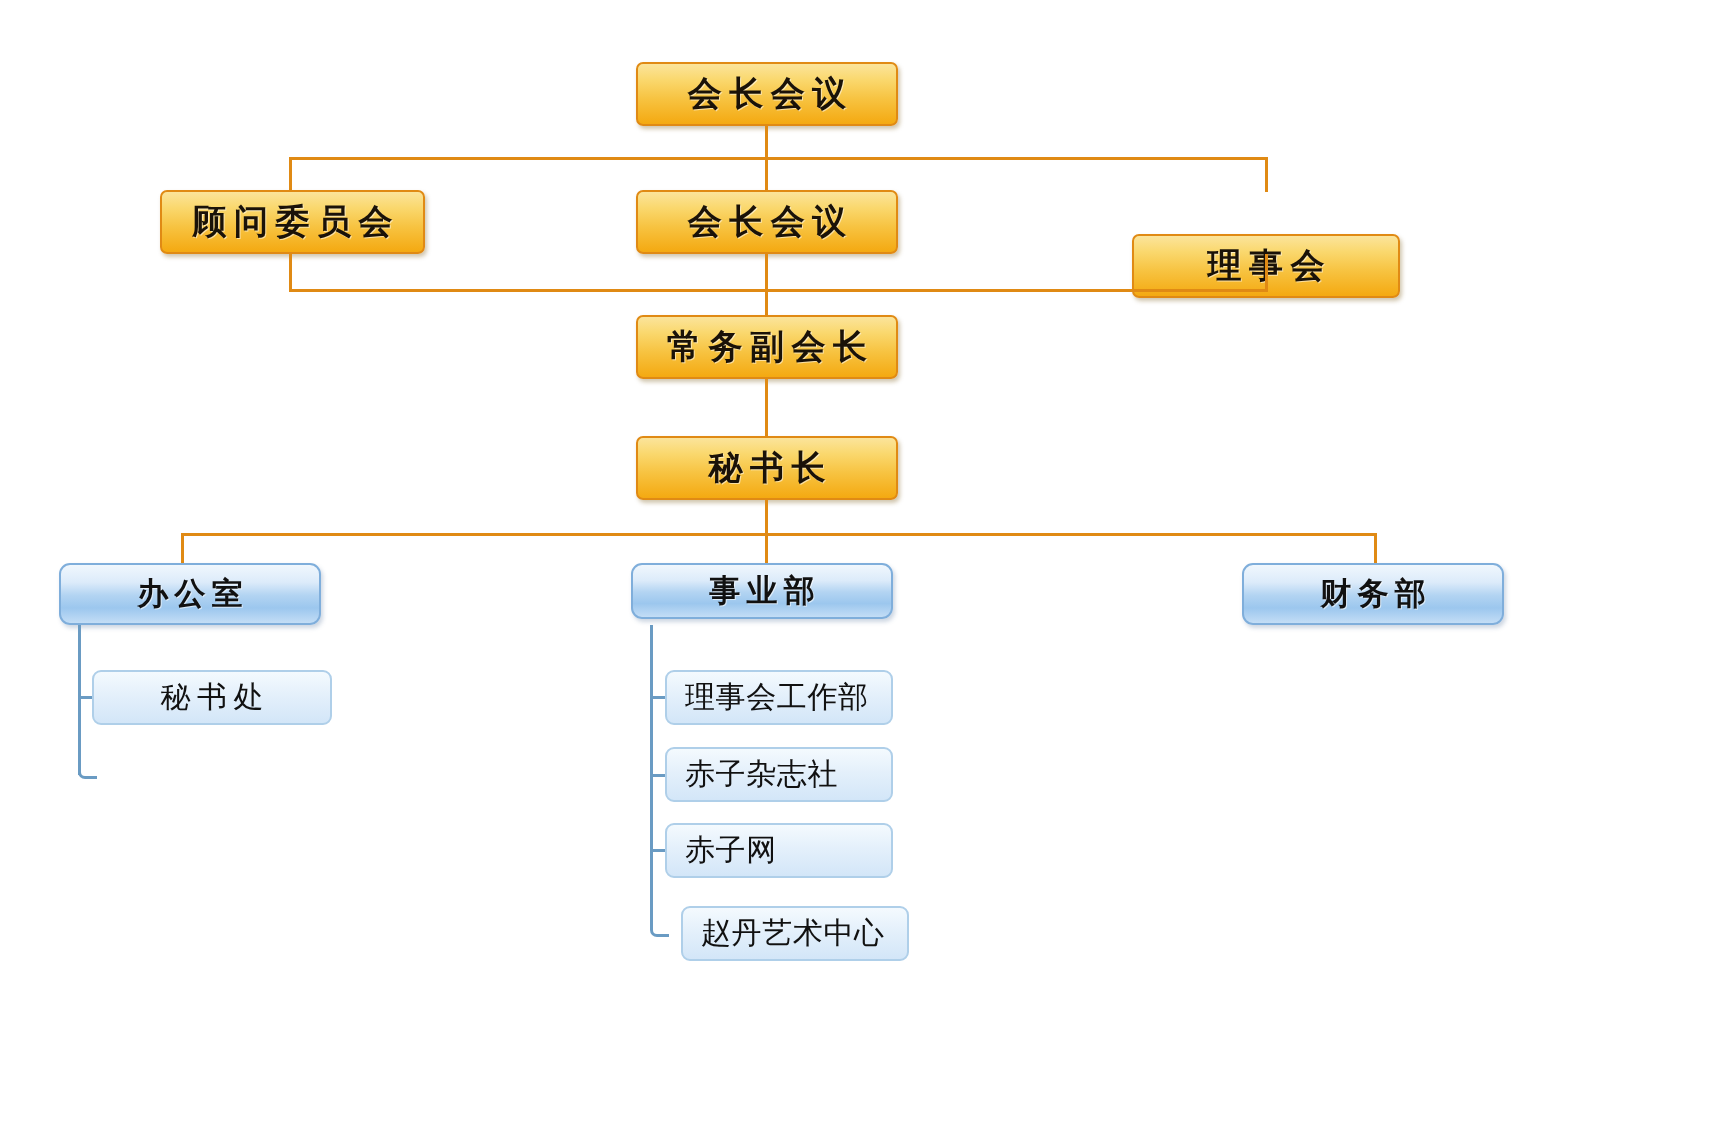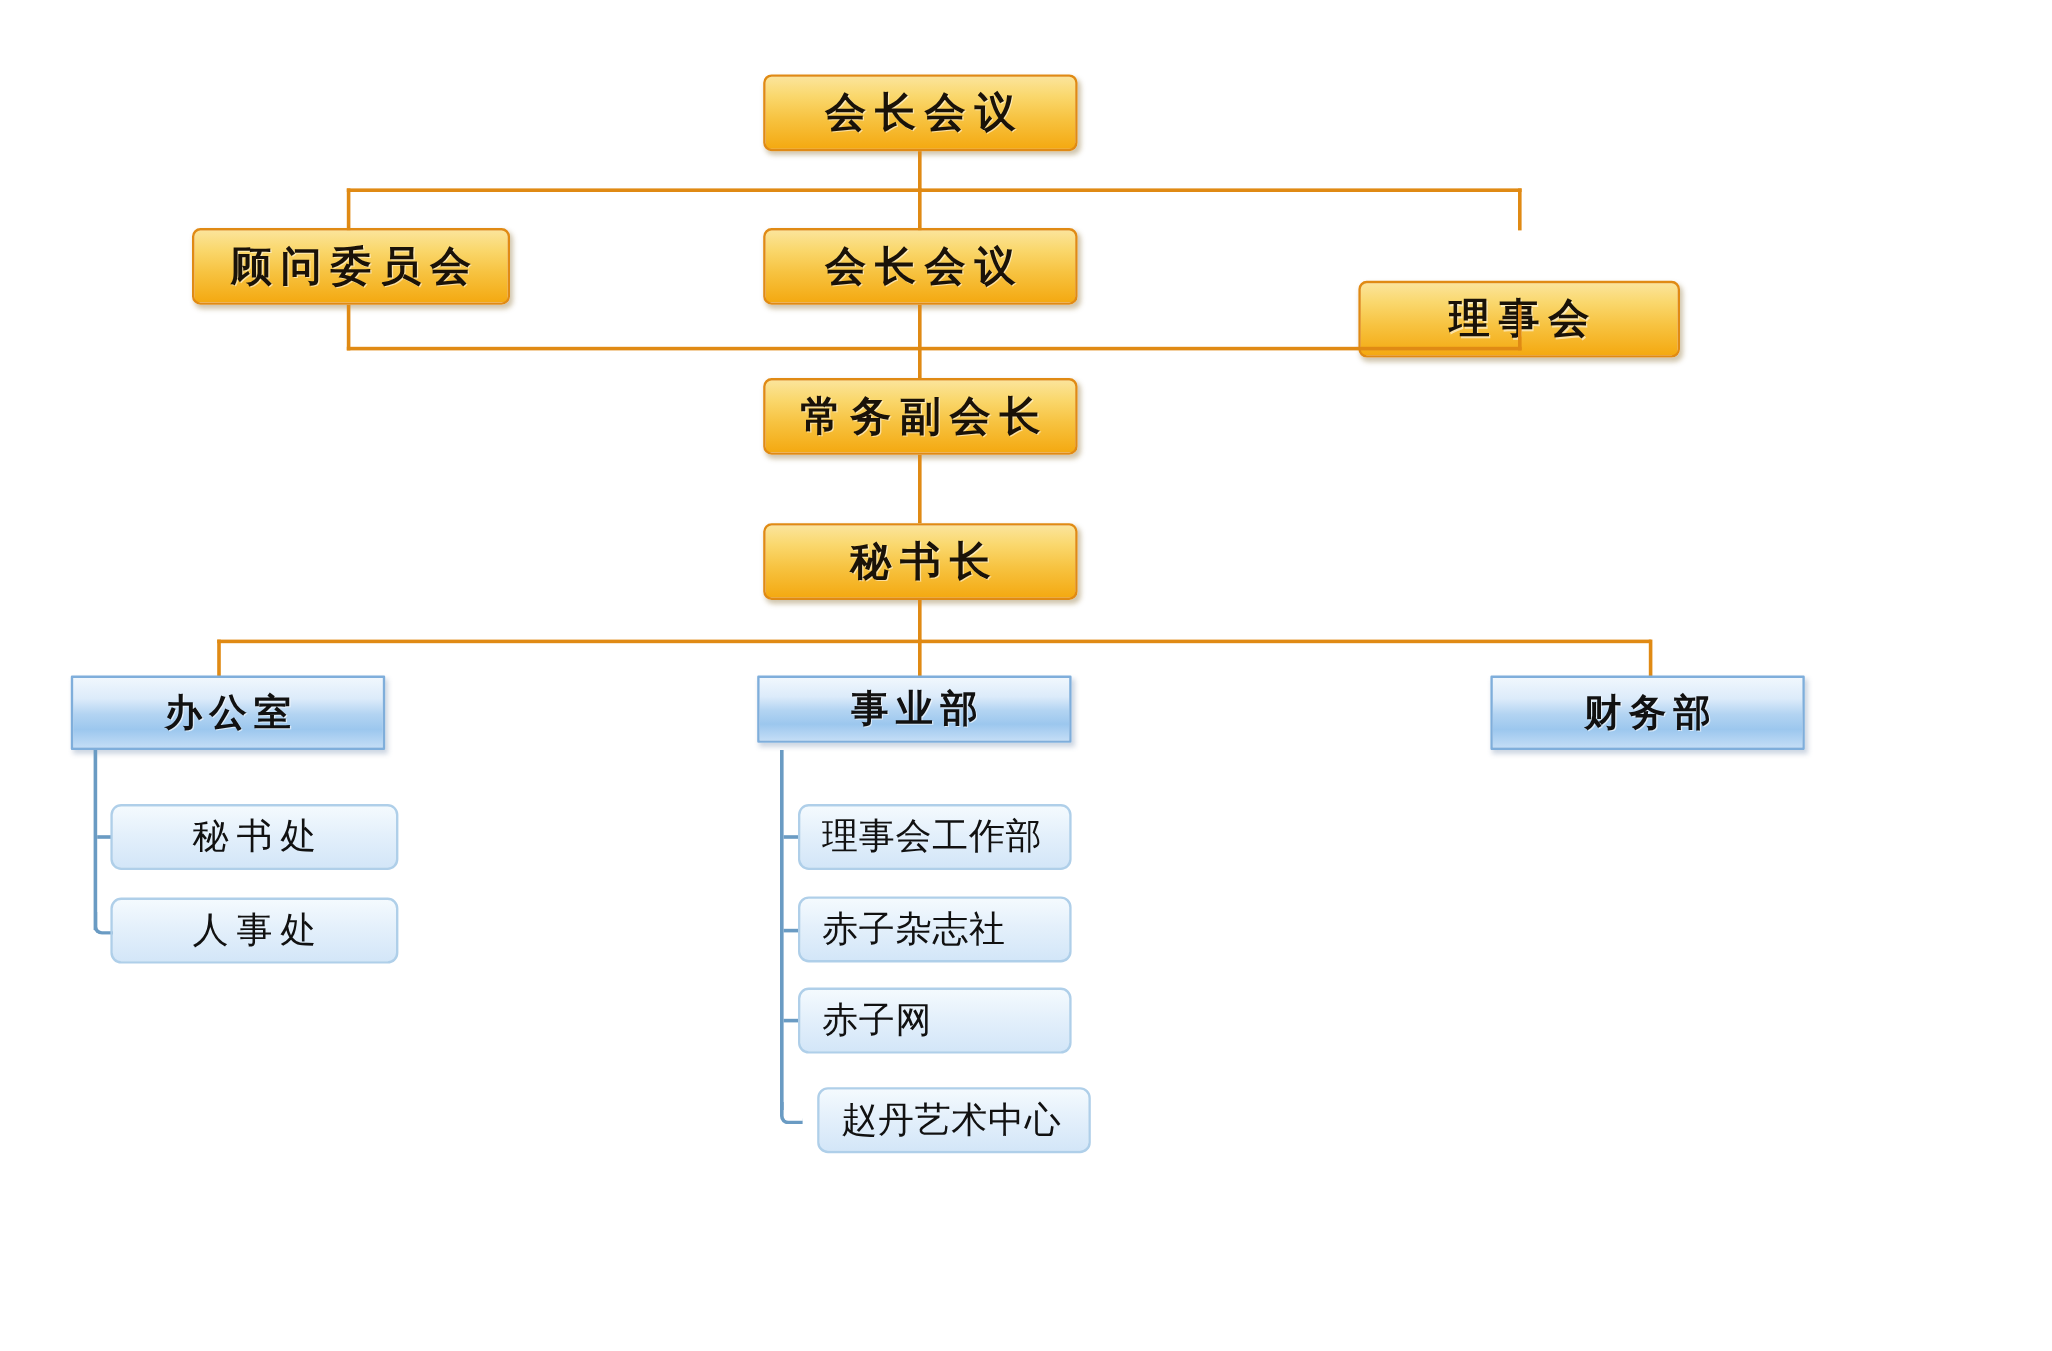--- a/index.html
+++ b/index.html
@@ -64,21 +64,21 @@
     font-size: 34px;
     text-shadow: 1px 1px 0 rgba(255,255,255,0.55);
     white-space: nowrap;
   }
 
   
   .node-blue {
     position: absolute;
     box-sizing: border-box;
     border: 2px solid #7FAEDB;
-    border-radius: 1px;
+    border-radius: 11px;
     background: linear-gradient(to bottom,
         #F0F7FD 0%,
         #DCEBFA 30%,
         #B3D4F2 52%,
         #9CC7EE 74%,
         #C3DDF6 100%);
     box-shadow: 2px 3px 4px rgba(90,120,160,0.30);
     display: flex;
     align-items: center;
     justify-content: center;
@@ -171,21 +171,20 @@
 
   <div class="elbow-b" style="left:78px; top:760px; width:16px; height:16px;
               border-left-width:3px; border-bottom-width:3px;
               border-bottom-left-radius:7px;"></div>
 
   <div class="conn-b h" style="left:81px; top:696px; width:12px; height:3px;"></div>
   <div class="conn-b h" style="left:94px; top:773px; width:0px; height:3px;"></div>
 
   <div class="node-leaf centered" style="left:92px; top:670px; width:240px; height:55px;">秘书处</div>
 
-  <div class="node-leaf centered" style="left:92px; top:748px; width:240px; height:55px;">人事处</div>
 
   <div class="conn-b v" style="left:650px; top:625px; width:3px; height:300px;"></div>
   <div class="elbow-b" style="left:650px; top:918px; width:16px; height:16px;
               border-left-width:3px; border-bottom-width:3px;
               border-bottom-left-radius:7px;"></div>
 
   <div class="conn-b h" style="left:653px; top:696px; width:12px; height:3px;"></div>
   <div class="conn-b h" style="left:653px; top:774px; width:12px; height:3px;"></div>
   <div class="conn-b h" style="left:653px; top:849px; width:12px; height:3px;"></div>
 

